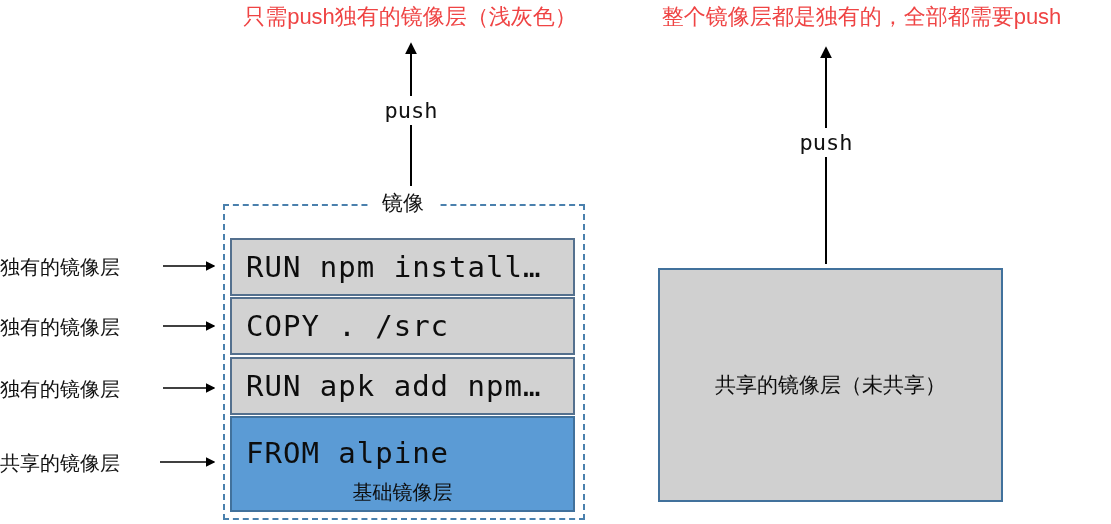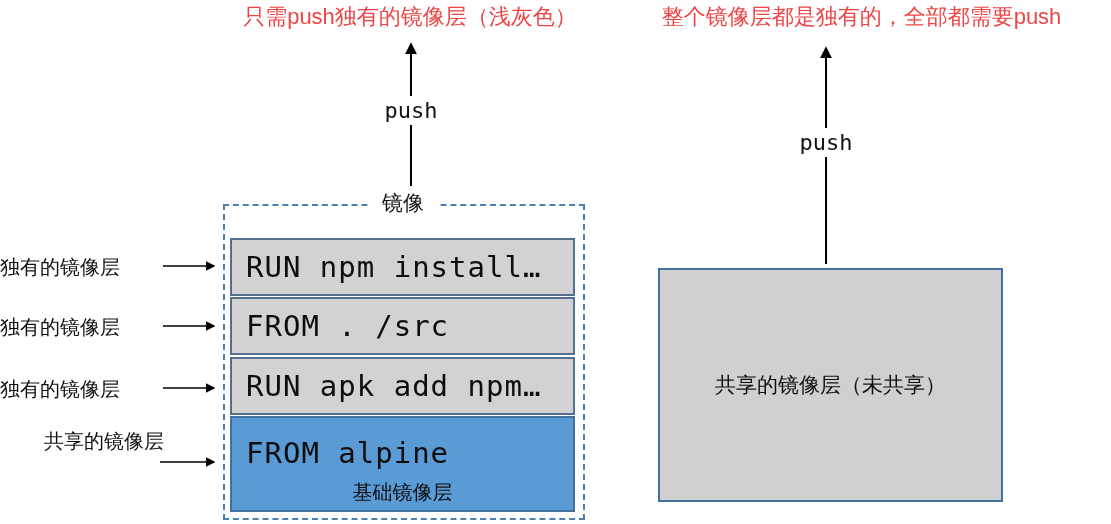--- a/index.html
+++ b/index.html
@@ -118,21 +118,21 @@
     left: 0;
     width: 160px;
     font-size: 20px;
     color: #111;
     z-index: 2;
     white-space: nowrap;
   }
   .side-label-1 { top: 254px; }
   .side-label-2 { top: 314px; }
   .side-label-3 { top: 376px; }
-  .side-label-4 { top: 428px; padding-left: 44px; }
+  .side-label-4 { top: 450px; }
 
   .merged-box {
     position: absolute;
     left: 658px; top: 268px;
     width: 341px; height: 230px;
     background: #d0d0d0;
     border: 2px solid #41719c;
     display: flex;
     align-items: center;
     justify-content: center;
@@ -172,21 +172,21 @@
   <div class="push push-left">push</div>
   <div class="push push-right">push</div>
 
   <div class="dashed-box"></div>
   <div class="box-title">镜像</div>
 
   <div class="layer layer-gray layer-1">
     <span class="code-text">RUN npm install…</span>
   </div>
   <div class="layer layer-gray layer-2">
-    <span class="code-text">FROM . /src</span>
+    <span class="code-text">COPY . /src</span>
   </div>
   <div class="layer layer-blue layer-4">
     <span class="code-text">FROM alpine</span>
     <span class="base-sublabel">基础镜像层</span>
   </div>
   <div class="layer layer-gray layer-3">
     <span class="code-text">RUN apk add npm…</span>
   </div>
 
   <div class="side-label side-label-1">独有的镜像层</div>

